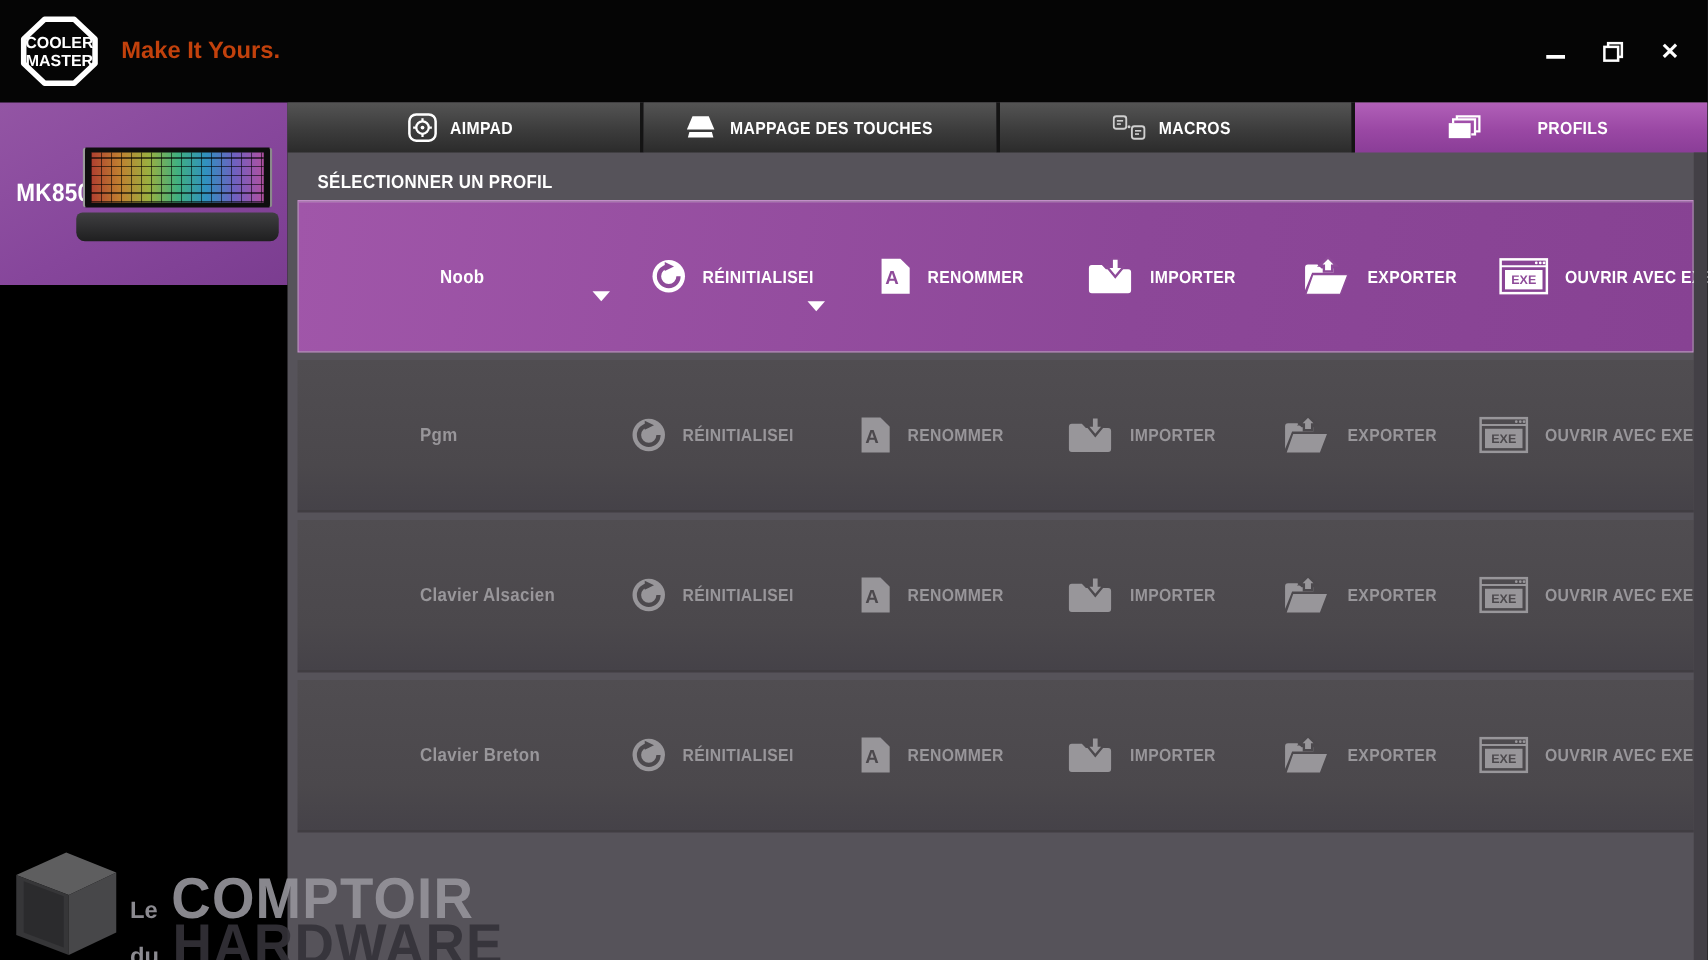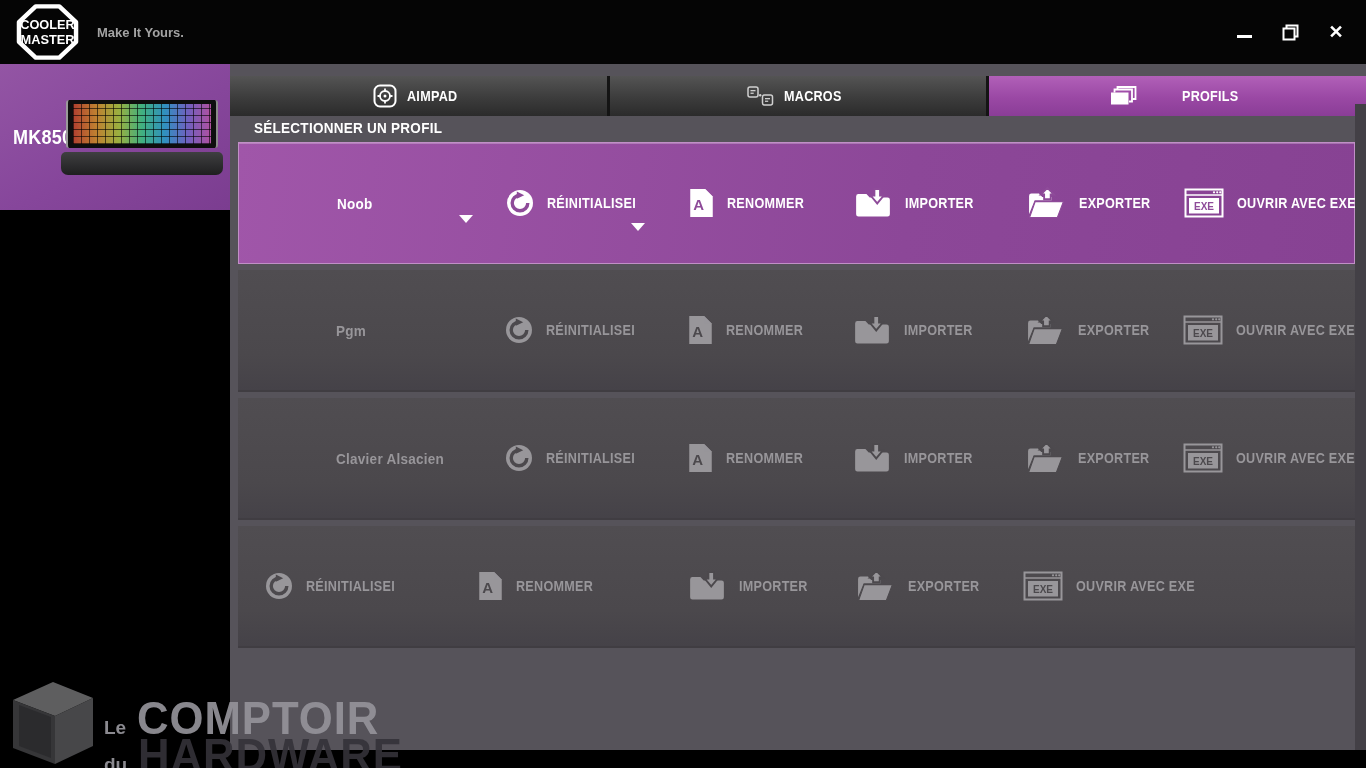--- a/index.html
+++ b/index.html
@@ -1,22 +1,22 @@
 <!DOCTYPE html>
 <html><head>
 <meta charset="utf-8">
 <style>
   * { margin:0; padding:0; box-sizing:border-box; }
   html,body { width:1366px; height:768px; overflow:hidden; background:#000; font-family:"Liberation Sans", sans-serif; }
   .cond { display:inline-block; transform:scaleX(0.9); transform-origin:left center; letter-spacing:.3px; }
 
   
-  .topbar { height:64px; background:#050505; display:flex; align-items:center; padding-left:16px; position:relative; }
+  .topbar { height:82px; background:#050505; display:flex; align-items:center; padding-left:16px; position:relative; }
   .logo { flex:0 0 auto; }
-  .tagline { color:#a3a3a3; font-weight:bold; font-size:13px; margin-left:18px; }
+  .tagline { color:#c2410c; font-weight:bold; font-size:19px; margin-left:18px; }
   .win-controls { margin-left:auto; margin-right:20px; display:flex; align-items:center; gap:26px; }
   .wc { width:20px; height:20px; display:flex; align-items:center; justify-content:center; color:#fff; cursor:pointer; }
   .wc-min .bar { width:15px; height:3px; background:#fff; margin-top:8px; }
   .wc-close { font-size:18px; font-weight:bold; }
 
   
   .app { display:flex; height:686px; position:relative; }
   .sidebar { width:230px; background:#000; position:relative; flex:0 0 auto; }
   .device-panel { height:146px; background:linear-gradient(150deg,#9355a4 0%,#86469b 55%,#7b3d90 100%); position:relative; display:flex; align-items:center; }
   .device-name { color:#fff; font-weight:bold; font-size:20px; margin-left:13px; }
@@ -27,38 +27,38 @@
       repeating-linear-gradient(0deg, rgba(0,0,0,.6) 0 1px, transparent 1px 7px),
       repeating-linear-gradient(90deg, rgba(0,0,0,.6) 0 1px, transparent 1px 8px),
       linear-gradient(90deg,#b04030,#c08030,#9ab040,#40b080,#3090c0,#7060c0,#b050a0);
   }
   .kb-rest { height:23px; margin-top:4px; margin-left:-5px; width:calc(100% + 10px); border-radius:5px 5px 7px 7px; background:linear-gradient(#3f3f41,#1f1f20); }
 
   .content { flex:1; background:#56535a; position:relative; }
   .content::after { content:''; position:absolute; top:40px; right:0; bottom:0; width:11px; background:#434046; }
 
   
-  .tabbar { height:40px; display:flex;margin-top:12px; }
+  .tabbar { height:40px; display:flex; }
   .tab { flex:1; display:flex; align-items:center; justify-content:center; gap:10px;
     background:linear-gradient(180deg,#545454 0%,#3c3c3c 55%,#2b2b2b 100%);
     border-right:3px solid #141414; color:#fff; font-weight:bold; font-size:14px; cursor:pointer; }
   .tab:last-child { border-right:none;gap:45px; }
   .tab.active { background:linear-gradient(180deg,#b160b8 0%,#9a48a4 55%,#8a3d97 100%); }
   .tab svg { flex:0 0 auto; }
 
   
   .heading { position:absolute; top:33px; left:24px; color:#fff; font-weight:bold; font-size:15px;margin-top:22px; }
   .rows { position:absolute; top:78px; left:8px; right:11px; }
   .row { height:122px; margin-bottom:6px; display:grid; grid-template-columns:240px 210px 165px 170px 160px 1fr;
     align-items:center; --row-bg:#4c494d; color:#98969a;
     background:linear-gradient(180deg,#504d51 0%,#4b484c 70%,#454248 100%);
     border-bottom:2px solid #403d42; }
   .row.active { --row-bg:#8e4b99; color:#fff;
     background:linear-gradient(98deg,#a056a9 0%,#8c4798 60%,#874293 100%);
-    border:1px solid #c18fc7; box-shadow:inset 0 1px 0 rgba(255,255,255,.25); }
+    border:1px solid #c18fc7; box-shadow:inset 0 1px 0 rgba(255,255,255,.25);padding-left:15px; }
   .cell { display:flex; align-items:center; position:relative; height:100%; }
   .name-cell { padding-left:98px; }
   .pname { font-weight:bold; font-size:15px; cursor:pointer; }
   .action { gap:13px; cursor:pointer; }
   .a-reset   { padding-left:27px;text-align:center; }
   .a-export  { padding-left:2px;align-items:center; }
   .alabel { font-weight:bold; font-size:14px; white-space:nowrap; }
   .dd { width:0; height:0; border-left:7px solid transparent; border-right:7px solid transparent; border-top:8px solid #fff; position:absolute; cursor:pointer; }
   .dd-name { right:6px; bottom:40px; }
   .dd-reset { left:152px; bottom:32px; }
@@ -149,20 +149,27 @@
       <div class="tab">
         <svg width="24" height="24" viewBox="0 0 24 24">
           <rect x="1.5" y="1.5" width="21" height="21" rx="5.5" fill="none" stroke="#fff" stroke-width="2"></rect>
           <circle cx="12" cy="12" r="5" fill="none" stroke="#fff" stroke-width="1.8"></circle>
           <circle cx="12" cy="12" r="1.5" fill="#fff"></circle>
           <path d="M12 4.5 V7.3 M12 16.7 V19.5 M4.5 12 H7.3 M16.7 12 H19.5" stroke="#fff" stroke-width="1.8"></path>
         </svg>
         <span class="cond">AIMPAD</span>
       </div>
       <div class="tab">
+        <svg width="27" height="22" viewBox="0 0 26 22">
+          <path d="M6.5 2 H19.5 L24 12.5 H2 Z" fill="#fff"></path>
+          <path d="M4 14.5 H22 L23.2 19 H2.8 Z" fill="#fff"></path>
+        </svg>
+        <span class="cond">MAPPAGE DES TOUCHES</span>
+      </div>
+      <div class="tab">
         <svg width="27" height="21" viewBox="0 0 27 21">
           <rect x="1" y="1" width="10" height="10" rx="2" fill="none" stroke="#cfcfcf" stroke-width="1.5"></rect>
           <rect x="3.5" y="4" width="5" height="1.3" fill="#cfcfcf"></rect>
           <rect x="3.5" y="6.6" width="3.2" height="1.3" fill="#cfcfcf"></rect>
           <circle cx="13.2" cy="9.3" r="1.2" fill="#cfcfcf"></circle>
           <rect x="15.5" y="9" width="10" height="10" rx="2" fill="none" stroke="#cfcfcf" stroke-width="1.5"></rect>
           <rect x="18" y="12" width="5" height="1.3" fill="#cfcfcf"></rect>
           <rect x="18" y="14.6" width="3.2" height="1.3" fill="#cfcfcf"></rect>
         </svg>
         <span class="cond">MACROS</span>
@@ -318,20 +325,23 @@
           <span class="aicon">
               <svg width="40" height="30" viewBox="0 0 40 30">
                 <use href="#i-exe"></use>
               </svg>
             </span>
           <span class="alabel cond">OUVRIR AVEC EXE</span>
         </div>
       </div>
 
       <div class="row">
+        <div class="cell name-cell">
+          <span class="pname cond">Clavier Breton</span>
+        </div>
         <div class="cell action a-reset">
           <span class="aicon">
               <svg width="28" height="28">
                 <use href="#i-reset"></use>
               </svg>
             </span>
           <span class="alabel cond">RÉINITIALISEI</span>
         </div>
         <div class="cell action">
           <span class="aicon">

